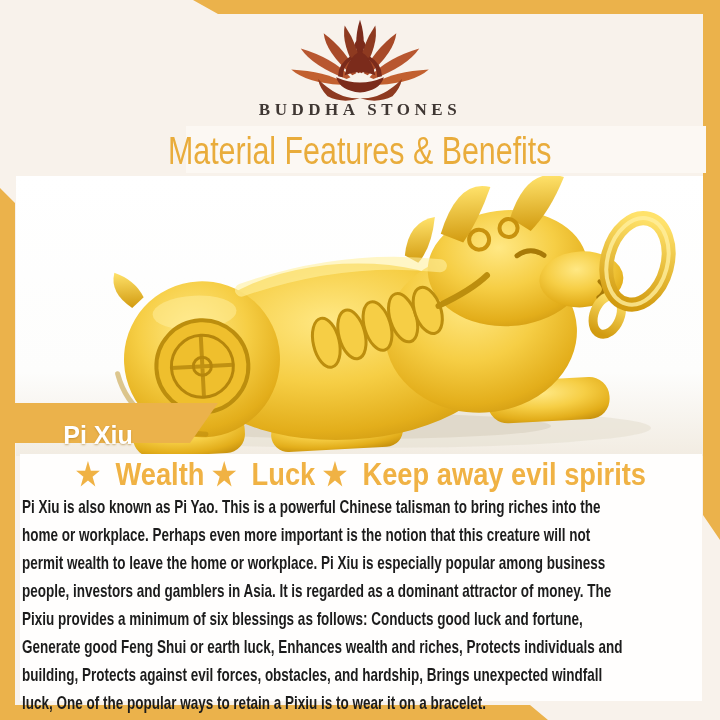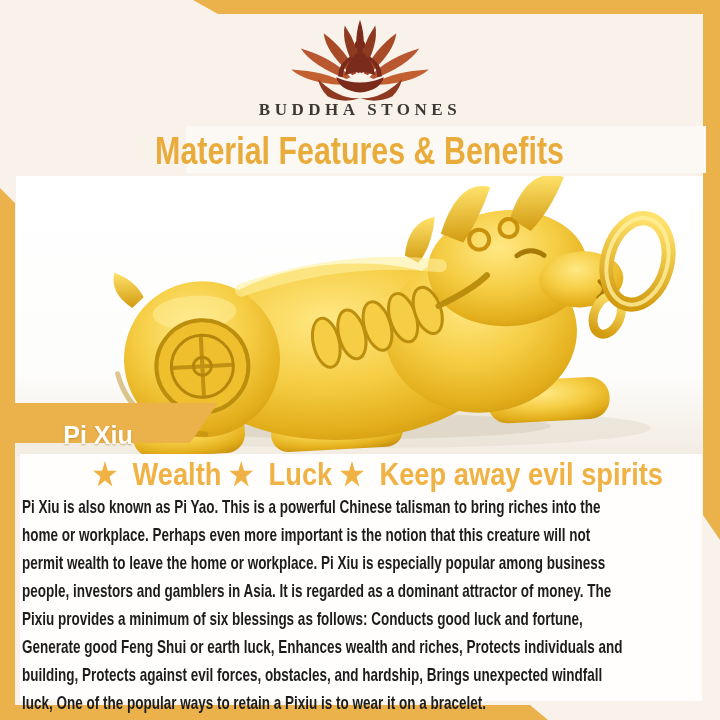--- a/index.html
+++ b/index.html
@@ -11,38 +11,38 @@
   .ribbons{position:absolute;left:0;top:0;width:720px;height:720px;z-index:1;}
   .logo{position:absolute;left:280px;top:16px;width:160px;height:86px;z-index:2;}
   .brand{
     position:absolute;left:0;top:100px;width:720px;text-align:center;z-index:2;
     font-family:"Liberation Serif", serif;font-weight:700;font-size:17px;
     letter-spacing:4.5px;color:#3F3733;white-space:pre;
   }
   .title-band{position:absolute;left:186px;top:126px;width:520px;height:47px;background:#FCF8F3;z-index:1;}
   .title{
     position:absolute;left:0;top:128px;width:720px;height:46px;z-index:2;
-    text-align:center;color:#E9AC3B;font-weight:700;font-size:38px;line-height:46px;
+    text-align:center;color:#E9AC3B;font-weight:400;font-size:38px;line-height:46px;
   }
   .title-inner{display:inline-block;transform:scaleX(0.8);transform-origin:50% 50%;white-space:pre;}
   .photo-panel{
     position:absolute;left:16px;top:176px;width:687px;height:280px;z-index:2;
     background:linear-gradient(180deg,#FFFFFF 0%,#FDFDFC 70%,#F2ECE2 100%);
   }
   .pendant{position:absolute;left:0;top:0;width:687px;height:280px;}
   .pixiu-banner{position:absolute;left:0px;top:403px;width:220px;height:40px;z-index:3;}
   .pixiu-label{
     position:absolute;left:0px;top:415px;width:196px;height:40px;z-index:4;
     text-align:center;line-height:40px;color:#FFFFFF;font-weight:700;font-size:25px;
     text-shadow:0 1px 2px rgba(166,115,22,0.55);white-space:pre;
   }
   .article-panel{position:absolute;left:20px;top:454px;width:682px;height:247px;background:#FFFEFD;z-index:2;}
   .heading{
     position:absolute;left:20px;top:456px;width:682px;height:38px;z-index:3;
-    text-align:right;color:#F0B244;font-weight:700;font-size:31px;line-height:38px;
+    text-align:center;color:#F0B244;font-weight:700;font-size:31px;line-height:38px;
   }
   .heading-inner{display:inline-block;transform:scaleX(0.88);transform-origin:50% 50%;white-space:pre;}
   .body-text{
     position:absolute;left:22px;top:493px;width:960px;z-index:3;
     transform:scaleX(0.71);transform-origin:0 0;
     color:#1C1C1C;font-weight:700;font-size:19px;line-height:28px;
     white-space:pre;letter-spacing:0px;
   }
 </style>
 </head>

